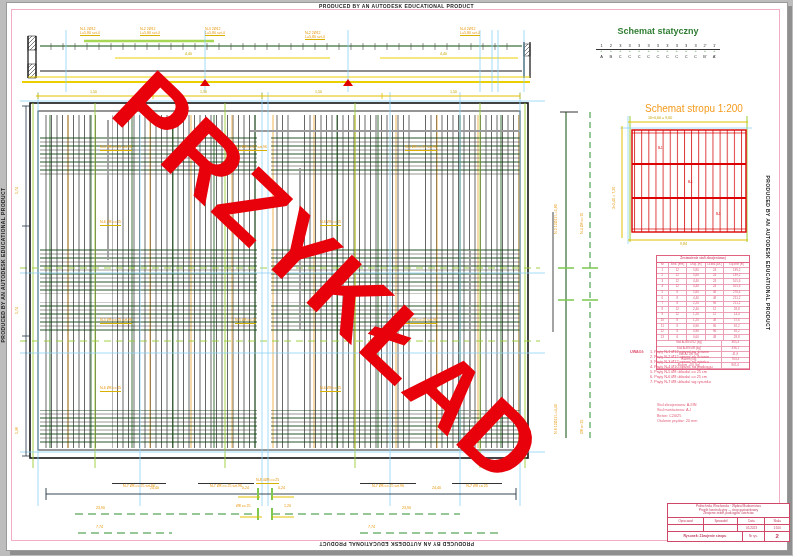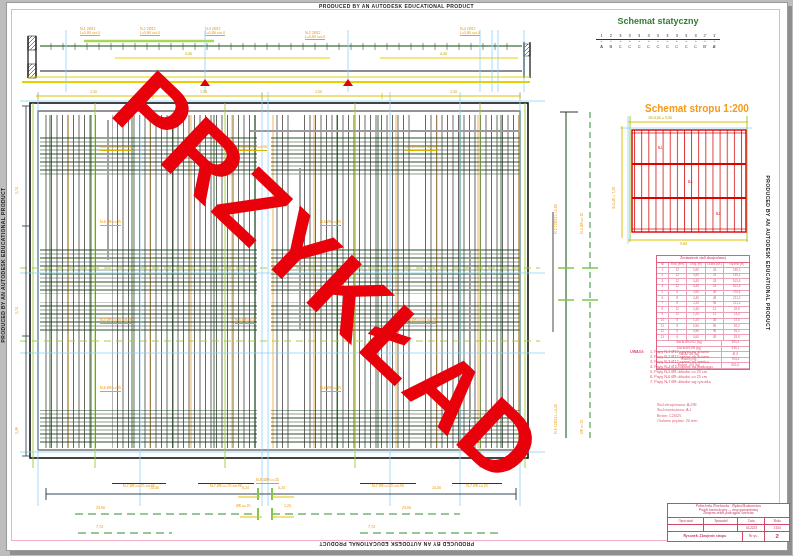--- a/index.html
+++ b/index.html
@@ -12,27 +12,27 @@
              border:1px solid #f2aec2}
   svg.draw{position:absolute;left:0;top:0}
   .t{position:absolute;white-space:nowrap}
   .banner{font-size:5px;font-weight:bold;letter-spacing:.4px;color:#1c1c1c}
   .banner-top{left:0;right:0;top:3px;text-align:center}
   .banner-bottom{left:0;right:0;top:541px;text-align:center;transform:rotate(180deg)}
   .banner-left{left:-97px;top:262px;width:200px;text-align:center;transform:rotate(-90deg)}
   .banner-right{left:668px;top:250px;width:200px;text-align:center;transform:rotate(90deg)}
   .watermark{left:168px;top:50px;font-size:96px;font-weight:bold;letter-spacing:3px;
              color:#e8000a;transform:rotate(43.5deg);transform-origin:left top;z-index:40}
-  .ss{left:596px;top:16px;width:124px;text-align:center;color:#333}
+  .ss{left:596px;top:26px;width:124px;text-align:center;color:#333}
   .ss .ss-title{font-size:9px;font-weight:bold;color:#2f7d32;margin-bottom:7px}
   .ss-row{display:flex;justify-content:space-between;padding:0 1px}
   .ss-row span{width:9px;font-size:4px;text-align:center}
   .ss-line{border-top:1.2px solid #333;margin:1px 0 0}
   .ss-tri span{font-size:3.5px;color:#2f7d32;line-height:3.5px}
-  .slab-title{left:645px;top:103px;font-size:10px;font-weight:bold;color:#f59b1e}
+  .slab-title{left:645px;top:103px;font-size:10px;font-weight:normal;color:#f59b1e}
   .ol{font-size:3.6px;color:#e8960a;border-bottom:.5px solid #d8b000;line-height:1.1}
   .bl{font-size:3.6px;color:#e8960a;line-height:1.15;border-bottom:1px solid #d8b000;text-align:left}
   .yl{font-size:3.6px;color:#c7a500}
   .rl{font-size:3.6px;color:#e8960a;transform:rotate(-90deg);transform-origin:left bottom}
   .redsm{font-size:3px;color:#dc0000}
   .ob{font-size:3.6px;color:#e8960a;border-top:1px solid #333;text-align:center}
   .steel{left:656px;top:255px;width:92px;border:1px solid #e06080;font-size:3px;
          color:#d85a7a;text-align:center;line-height:1.2}
   .steel .title{font-size:3.2px;font-weight:bold;border-bottom:1px solid #e06080;padding:1px 0}
   .srow{display:flex;border-bottom:.5px solid #eba0b5}

